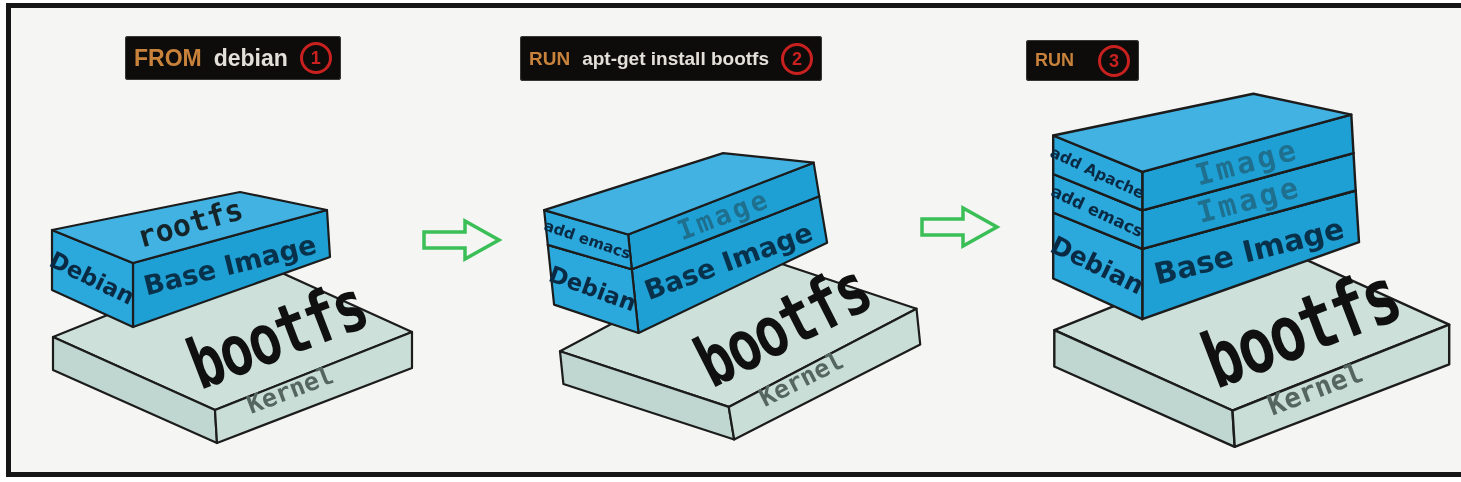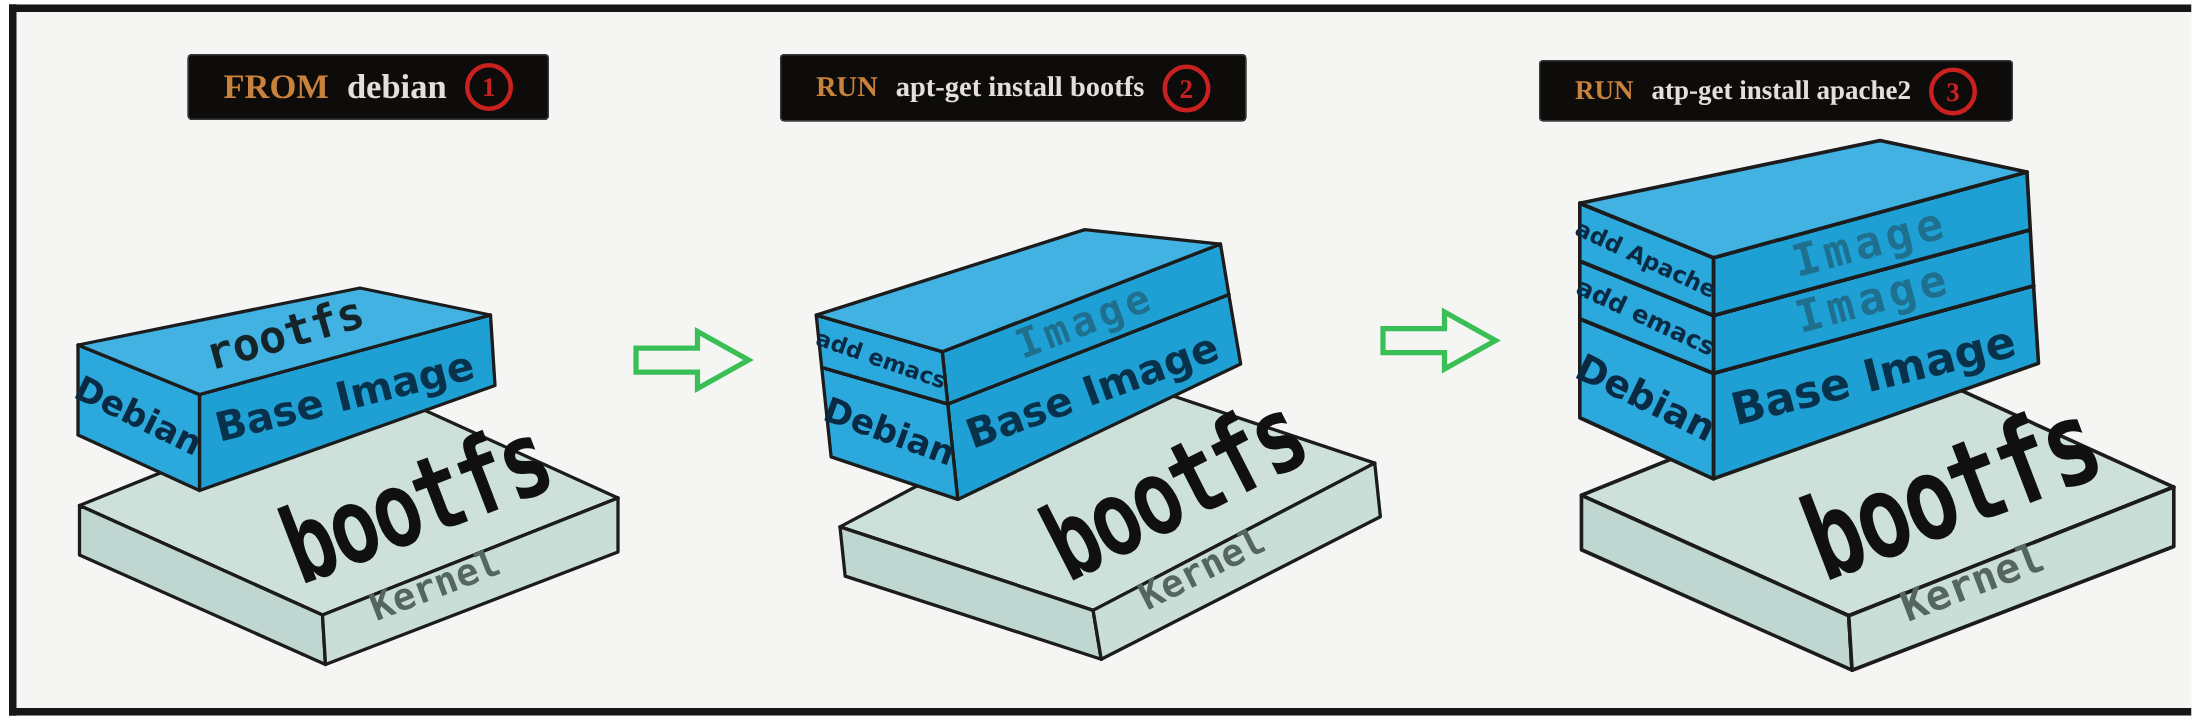--- a/index.html
+++ b/index.html
@@ -12,22 +12,22 @@
     background:var(--panel-bg);
     border:5px solid var(--panel-border);border-right:none;
     overflow:hidden;
   }
   .canvas{position:absolute;left:-11px;top:-8px;width:1461px;height:482px}
 
   
   .cmd{
     position:absolute;display:flex;align-items:center;
     background:var(--label-bg);color:var(--command-white);
-    font-family:Liberation Serif, serif;font-weight:bold;
-    padding:0 24px;border-radius:3px;box-shadow:inset 0 0 0 1px #383838;
+    font-family:Liberation Sans, sans-serif;font-weight:bold;
+    padding:0 9px;border-radius:3px;box-shadow:inset 0 0 0 1px #383838;
     white-space:pre;
   }
   .cmd .kw{color:var(--keyword-orange);margin-right:12px}
   .cmd .step{
     display:flex;align-items:center;justify-content:center;
     width:26px;height:26px;margin-left:12px;flex:0 0 auto;
     border:3px solid var(--step-red);border-radius:50%;
     color:var(--step-red);font-size:18px;line-height:1;
   }
   #cmd1{left:125px;top:36px;height:44px;font-size:23px}
@@ -69,21 +69,21 @@
 
     <div class="cmd" id="cmd1">
       <span class="kw">FROM</span><span class="args">debian</span>
       <span class="step">1</span>
     </div>
     <div class="cmd" id="cmd2">
       <span class="kw">RUN</span><span class="args">apt-get install bootfs</span>
       <span class="step">2</span>
     </div>
     <div class="cmd" id="cmd3">
-      <span class="kw">RUN</span><span class="args">atp-get install apache2</span>
+      <span class="kw">RUN</span>
       <span class="step">3</span>
     </div>
 
     <svg id="stack1" class="stack" viewBox="0 0 400 350">
       <g>
         <polygon class="f teal-top" points="13,232 209,153 372,227 175,305"></polygon>
         <polygon class="f teal-left" points="13,232 175,305 177,338 13,265"></polygon>
         <polygon class="f teal-right" points="175,305 372,227 372,263 177,338"></polygon>
         <text class="t-bootfs" transform="translate(237,230) rotate(-21) scale(1,1.3)">bootfs</text>
         <text class="t-kernel" transform="translate(250,285) rotate(-21)">Kernel</text>

